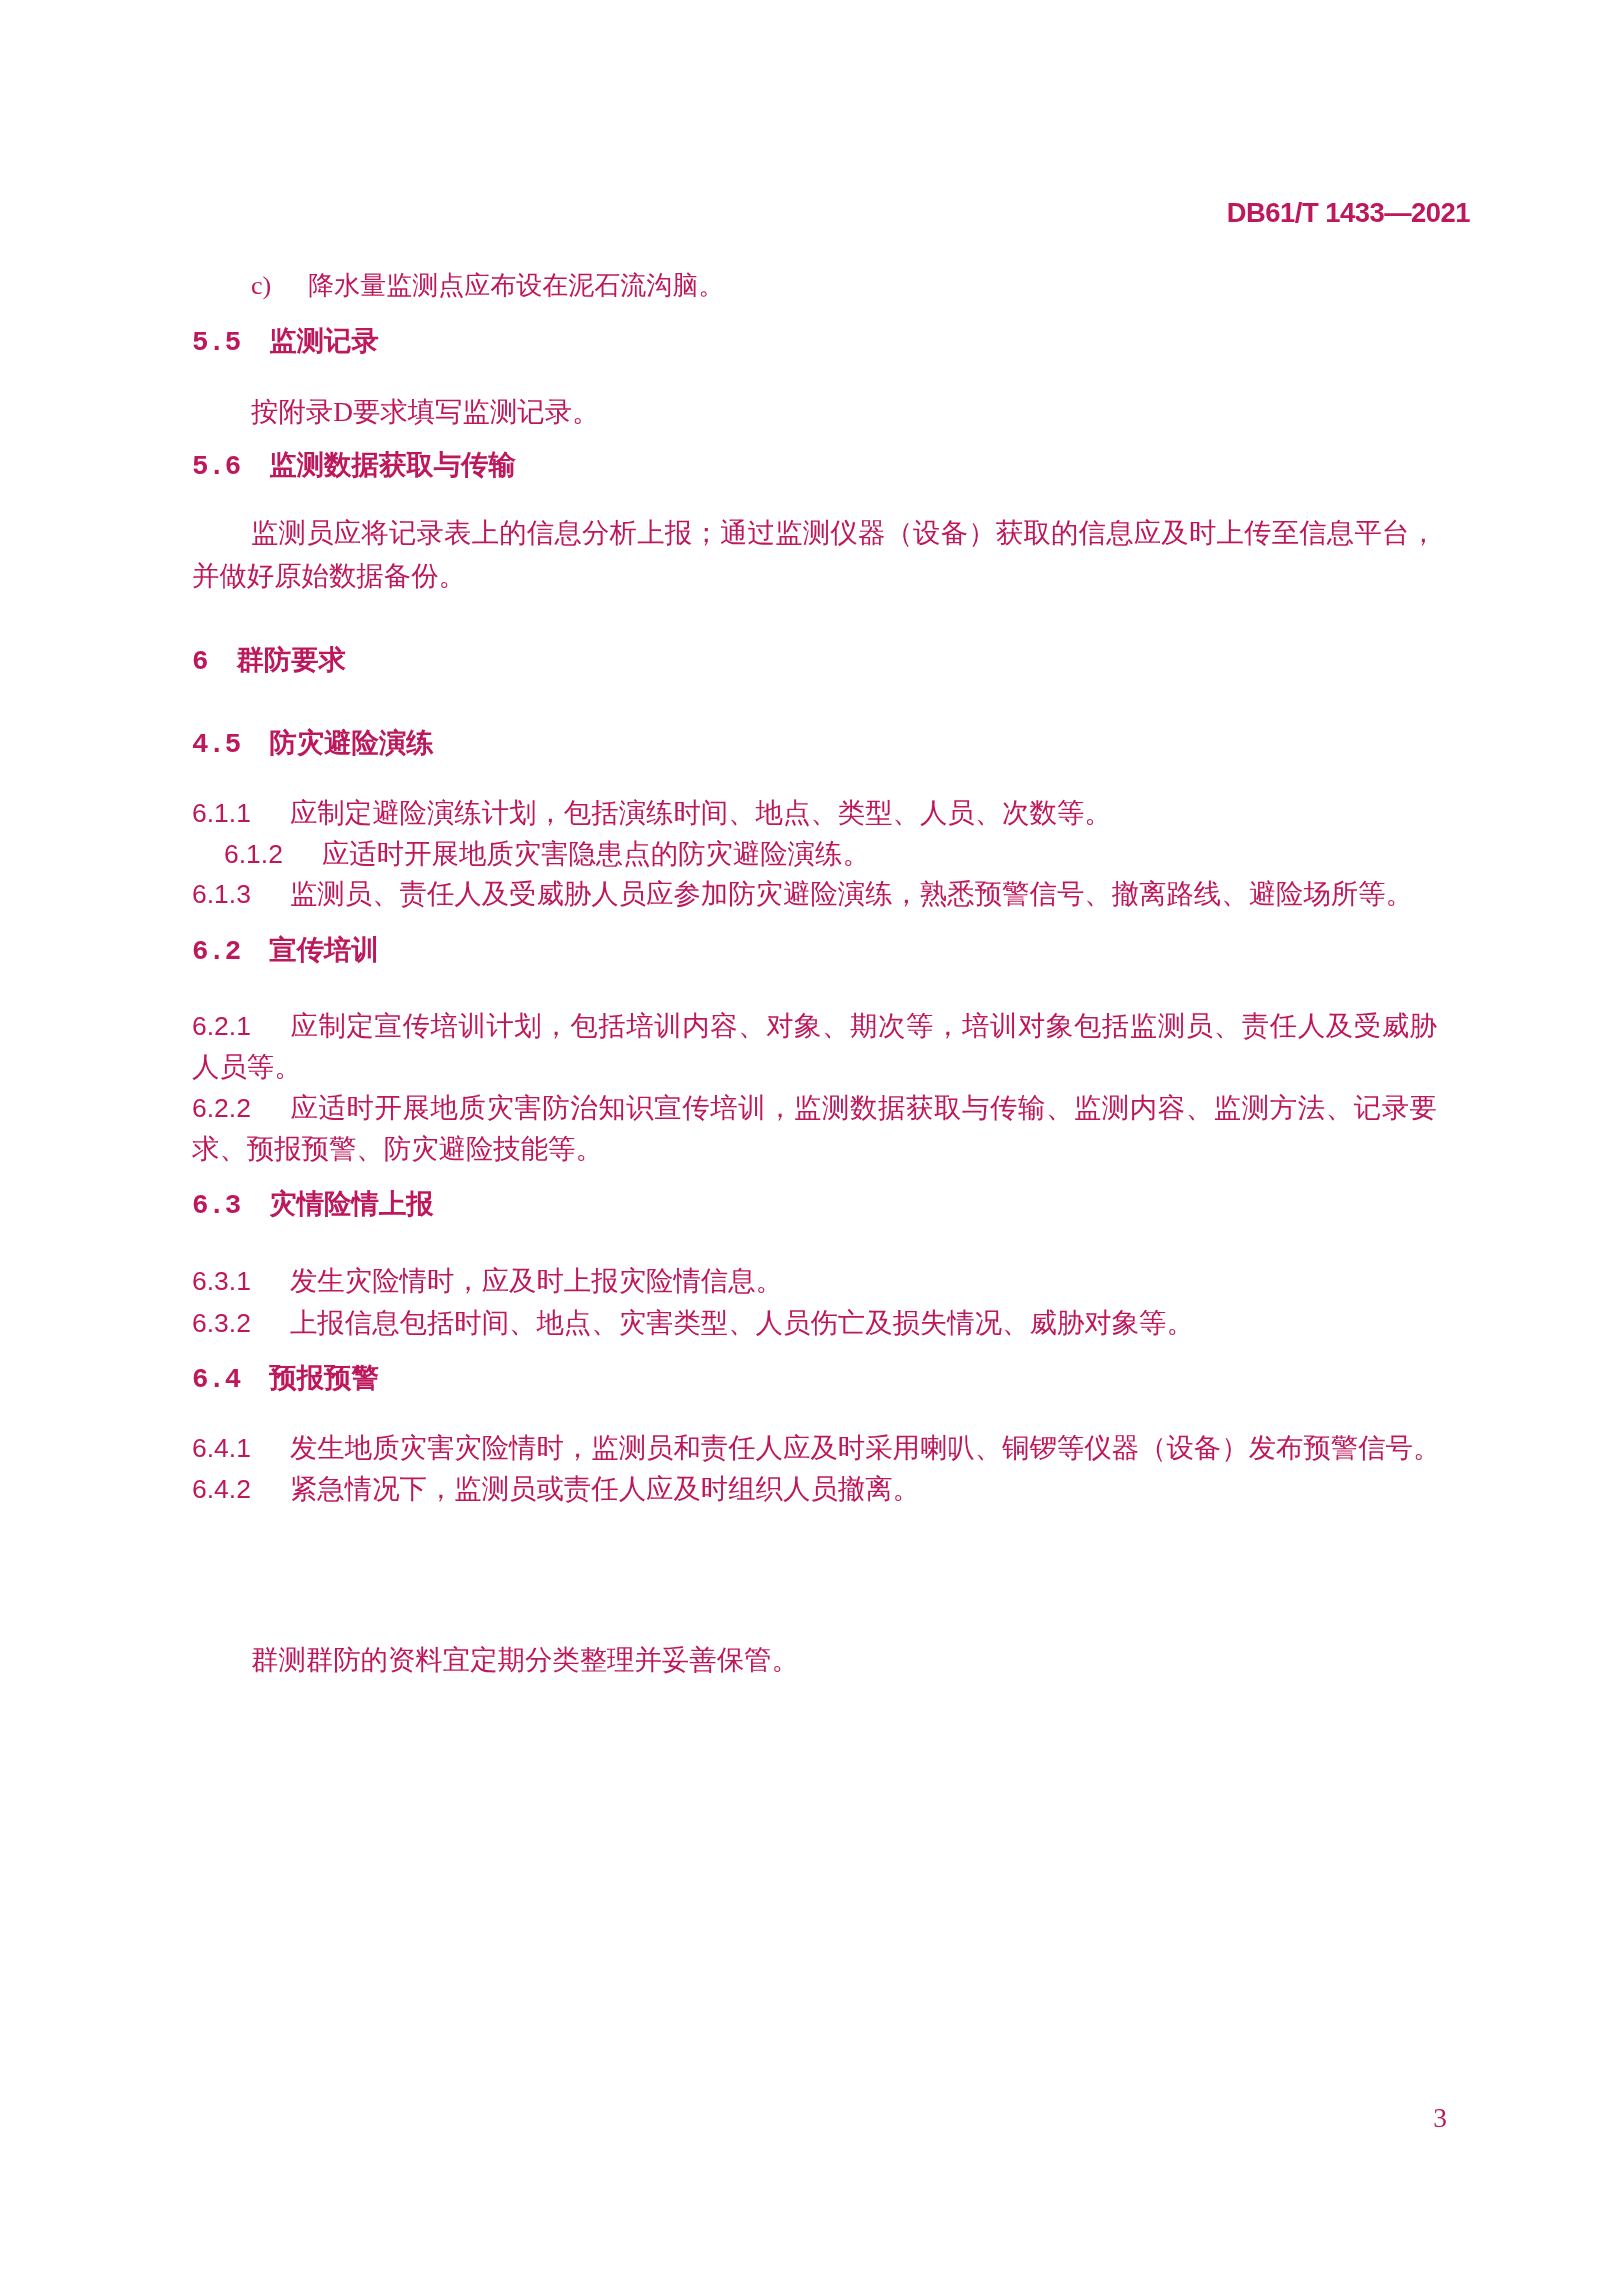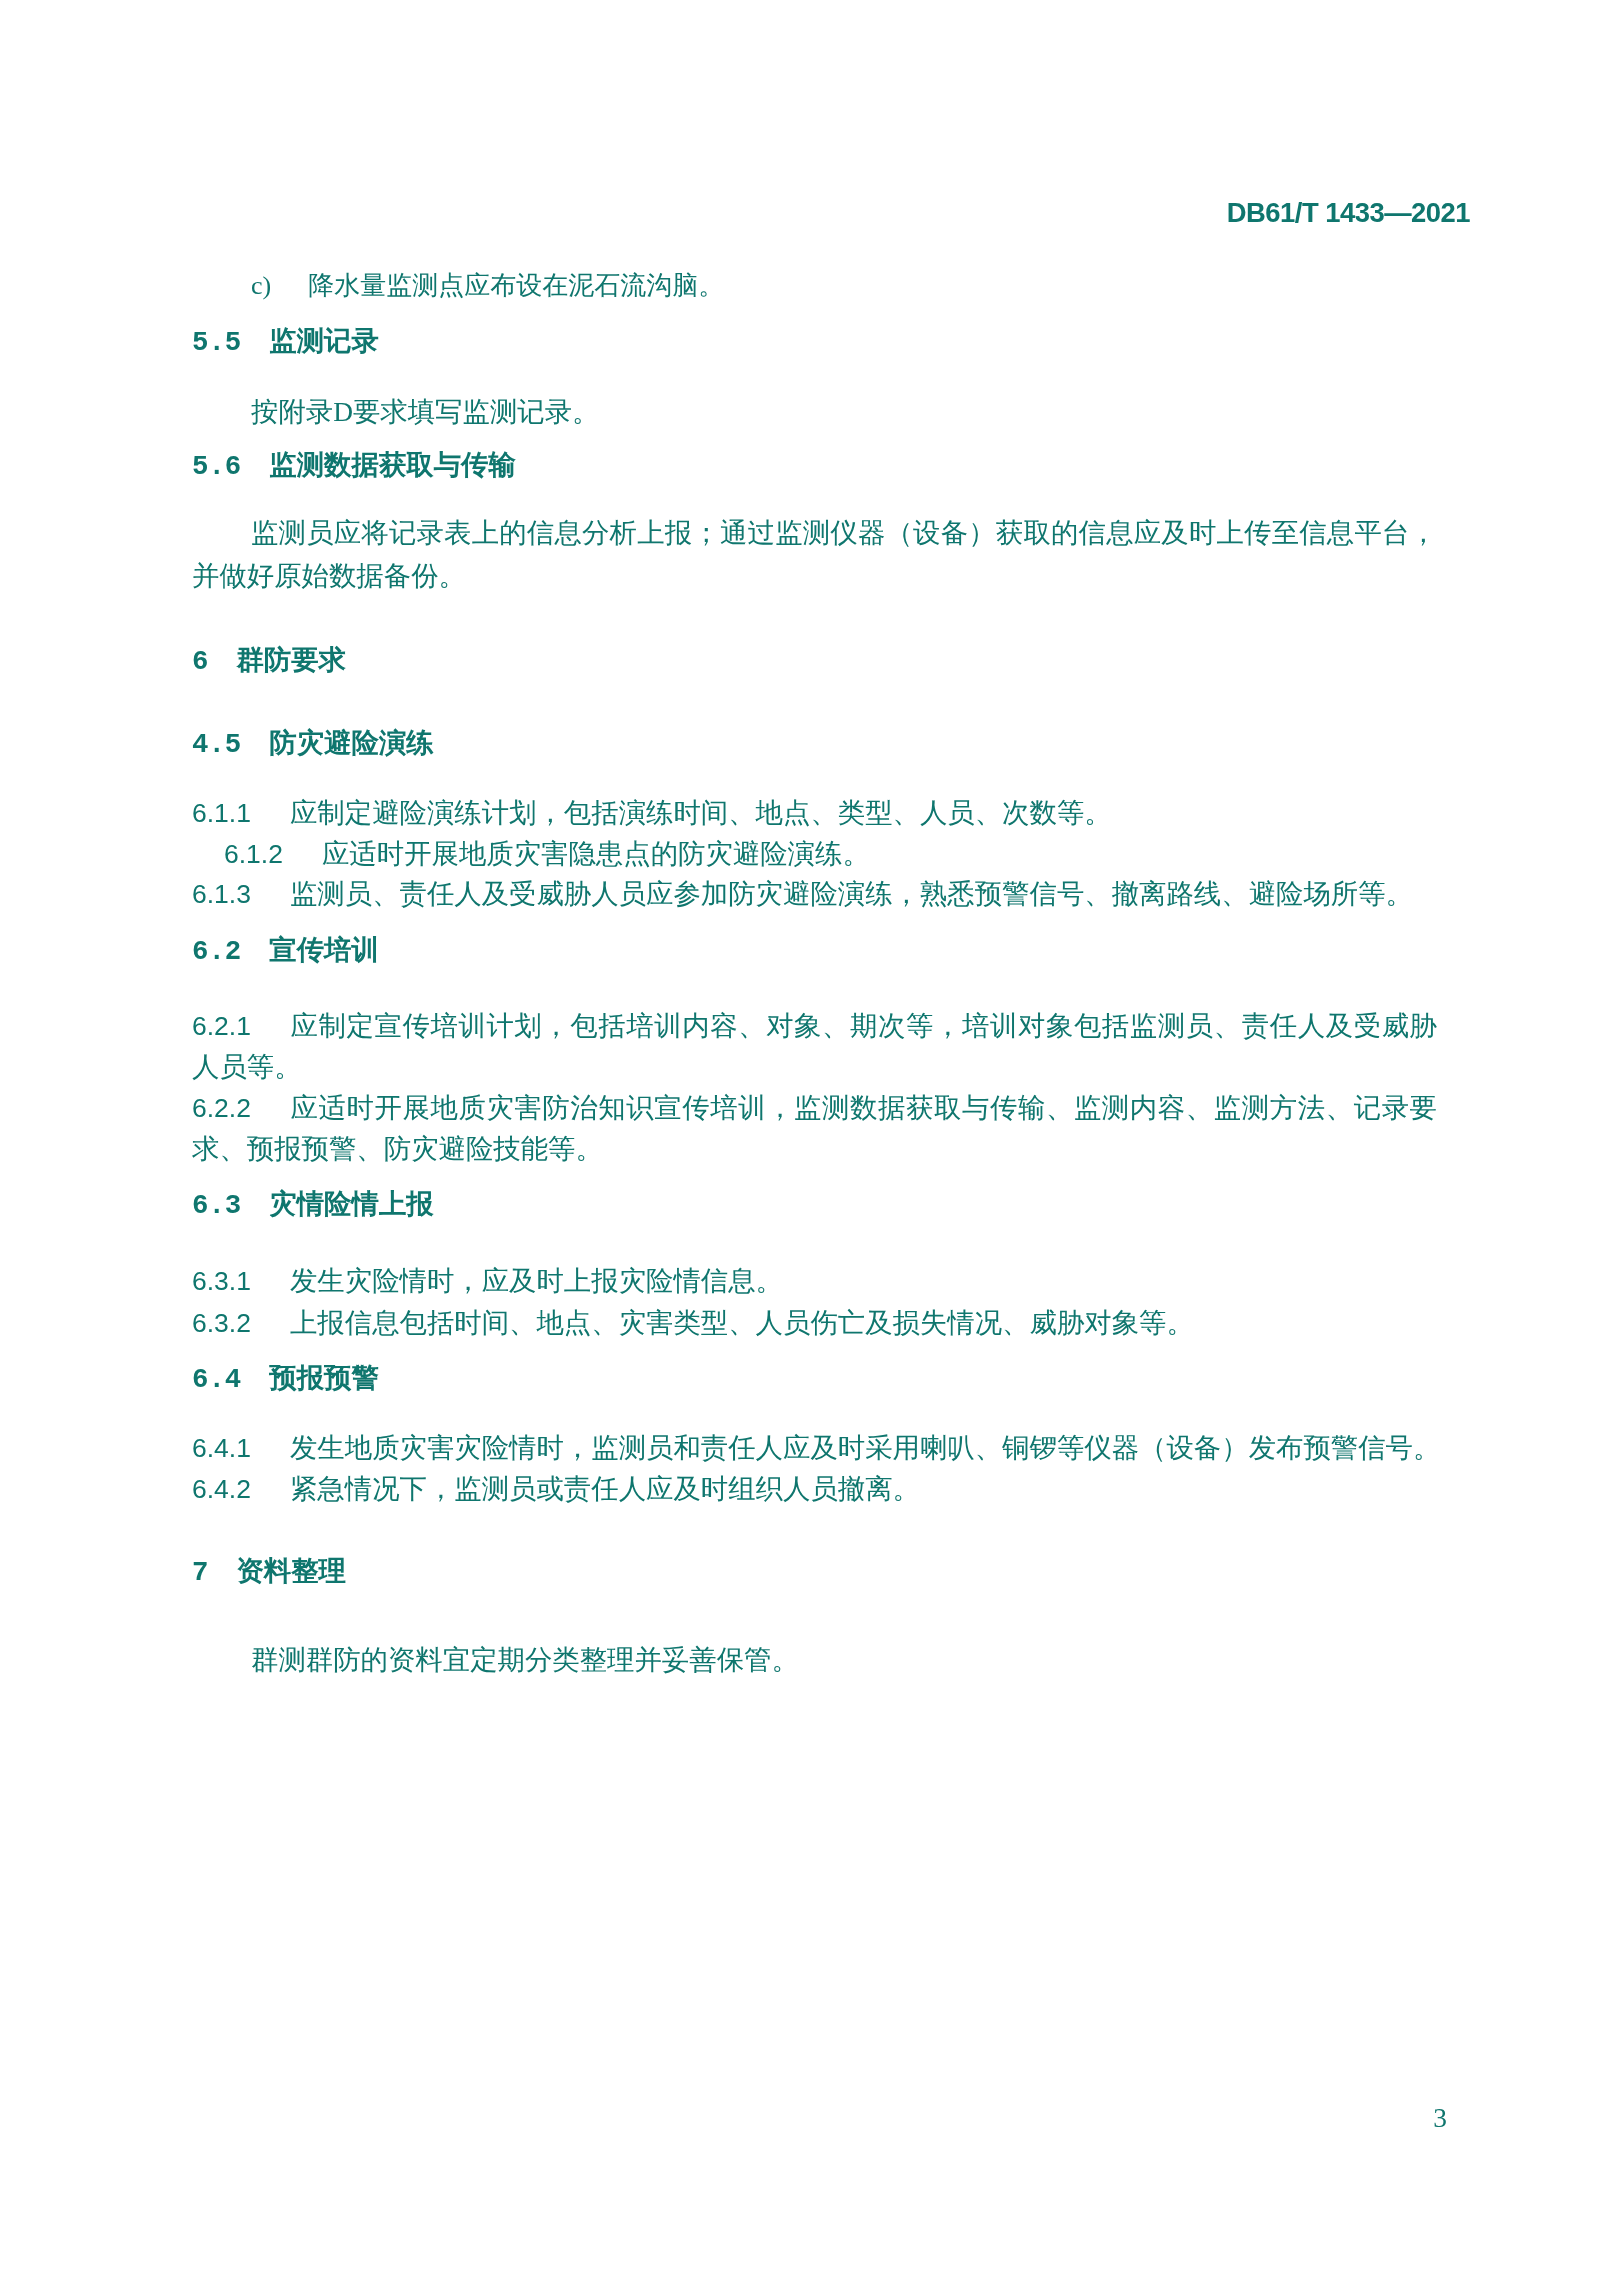--- a/index.html
+++ b/index.html
@@ -1,21 +1,21 @@
 <!DOCTYPE html>
 <html lang="zh"><head>
 <meta charset="utf-8">
 <style>
   html,body{margin:0;padding:0;background:#ffffff;}
   .page{
     position:relative;
     width:1621px;
     height:2293px;
     background:#ffffff;
-    color:#0f766e;
+    color:#be185d;
     overflow:hidden;
     font-family:"Liberation Serif","DejaVu Serif",serif;
   }
   .blk{position:absolute;left:192px;width:1278px;}
   
   .doc-header{
     top:197px;
     text-align:right;
     font-family:"Liberation Sans","DejaVu Sans",sans-serif;
     font-weight:700;
@@ -146,23 +146,20 @@
   </div>
 
   <div class="blk clause one-line" style="top:1428px;">
     <span class="c-num">6.4.1</span><span>发生地质灾害灾险情时，监测员和责任人应及时采用喇叭、铜锣等仪器（设备）发布预警信号。</span>
   </div>
 
   <div class="blk clause one-line" style="top:1469px;">
     <span class="c-num">6.4.2</span><span>紧急情况下，监测员或责任人应及时组织人员撤离。</span>
   </div>
 
-  <div class="blk heading" style="top:1556px;">
-    <span class="h-num">7</span><span>资料整理</span>
-  </div>
 
   <div class="blk para one-line" style="top:1639px;">
     <span>群测群防的资料宜定期分类整理并妥善保管。</span>
   </div>
 
   <div class="blk page-number">
     <span>3</span>
   </div>
 
 </div>

